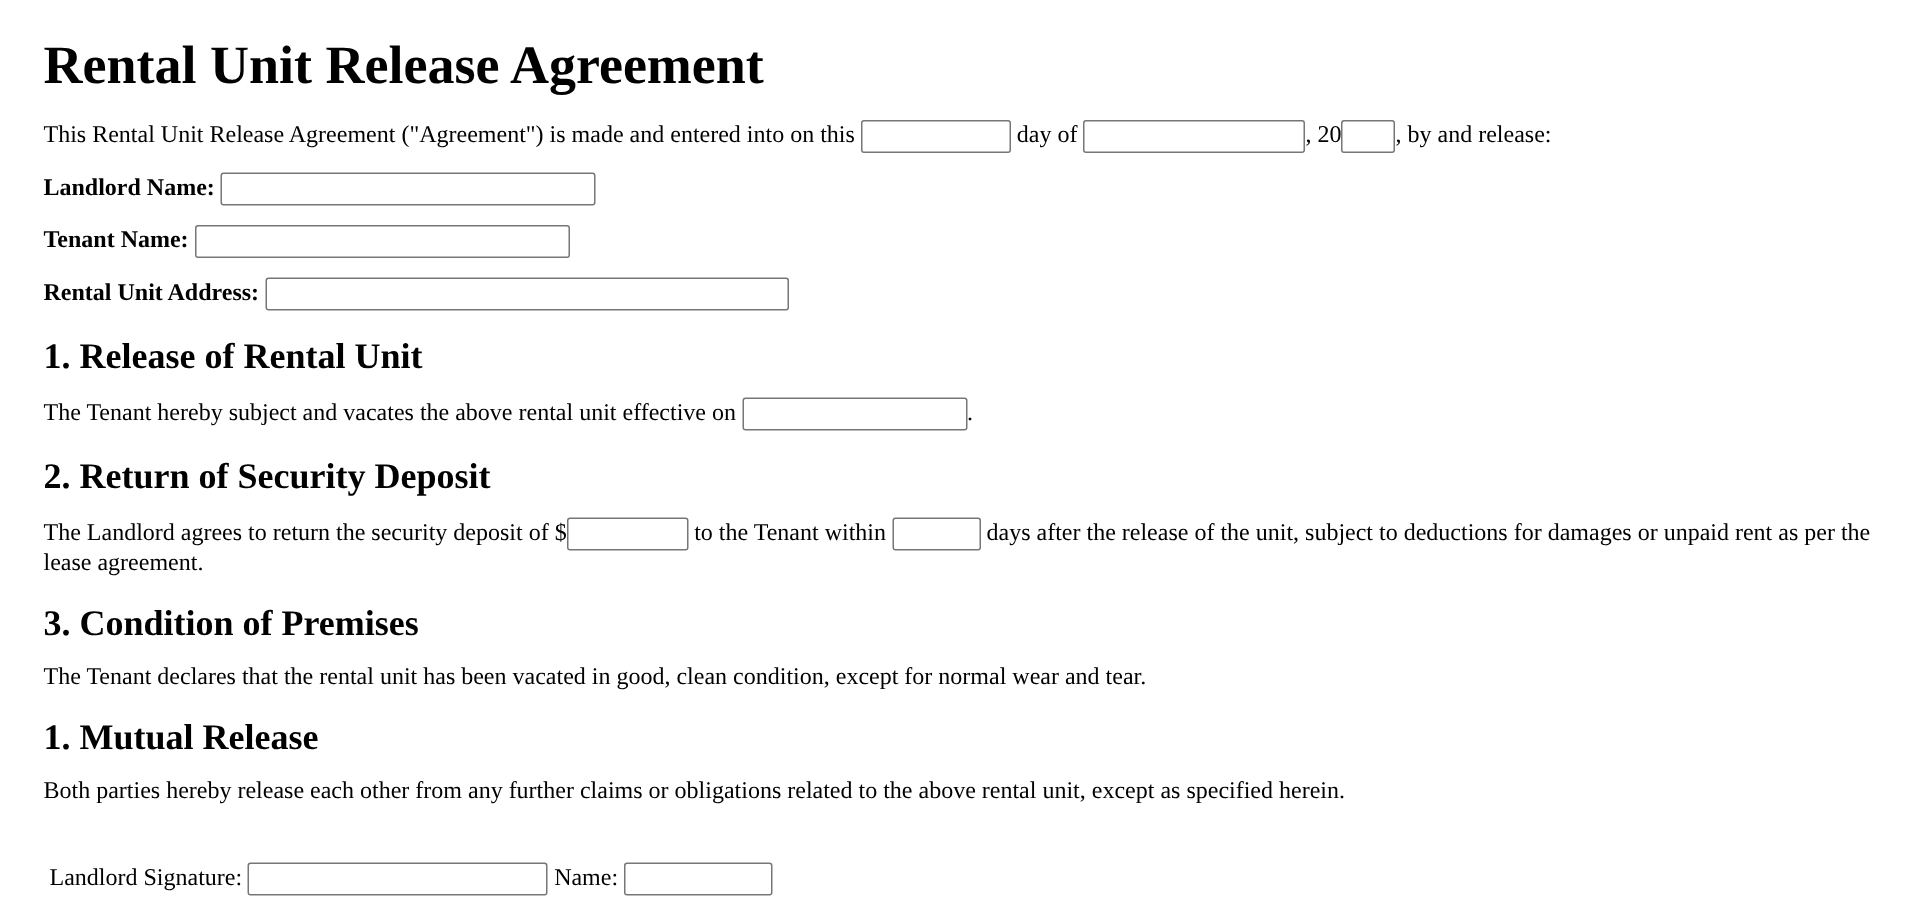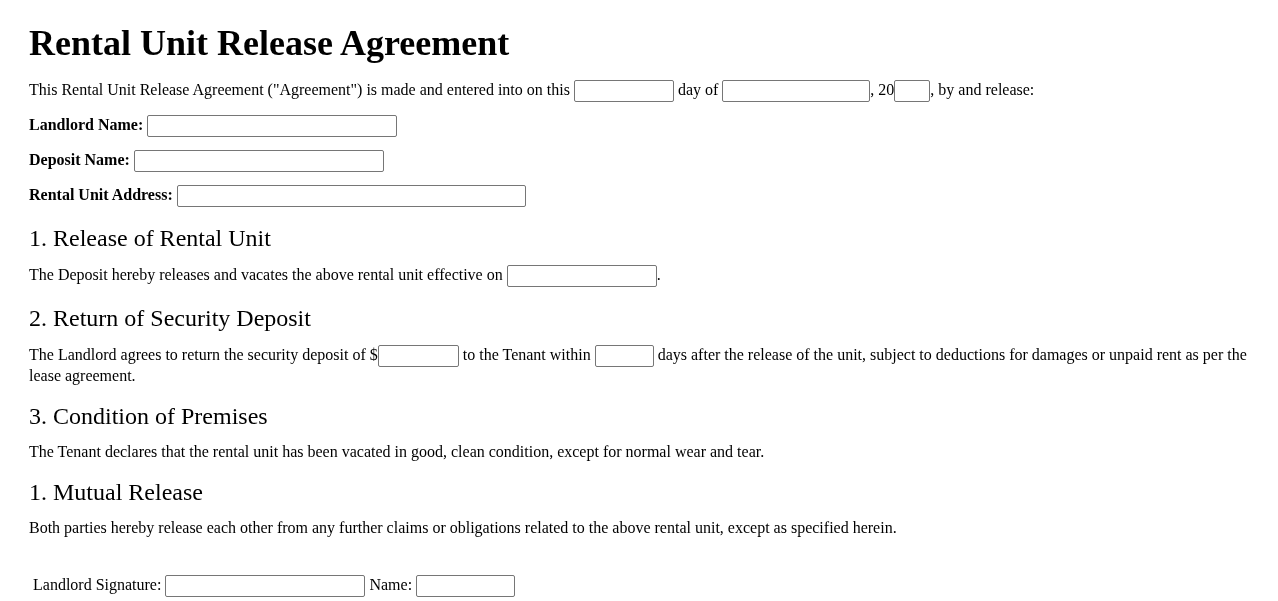--- a/index.html
+++ b/index.html
@@ -14,21 +14,21 @@
     font-family: "Liberation Serif", serif;
     font-size: 16px;
   }
   h1 {
     font-size: 36px;
     font-weight: bold;
     margin: 0 0 16px 0;
   }
   h2 {
     font-size: 24px;
-    font-weight: normal;
+    font-weight: bold;
     margin: 18px 0 12px 0;
   }
   p { margin: 13px 0; }
   .lbl { font-weight: bold; }
   input[type="text"] {
     height: 22px;
     box-sizing: border-box;
     border: 1px solid #767676;
     border-radius: 2px;
     background: #ffffff;
@@ -55,28 +55,28 @@
 <h1>Rental Unit Release Agreement</h1>
 
 <p><span>This Rental Unit Release Agreement ("Agreement") is made and entered into on this</span>
 <input type="text" class="w-day" value="" style="">
 <span>day of</span>
 <input type="text" class="w-month" value="" style=""><span>, 20</span><input type="text" class="w-year" value="" style=""><span>, by and release:</span></p>
 
 <p><span class="lbl">Landlord Name:</span>
 <input type="text" class="w-name" value="" style=""></p>
 
-<p><span class="lbl">Deposit Name:</span>
+<p><span class="lbl">Tenant Name:</span>
 <input type="text" class="w-name" value="" style=""></p>
 
 <p><span class="lbl">Rental Unit Address:</span>
 <input type="text" class="w-address" value="" style=""></p>
 
 <h2>1. Release of Rental Unit</h2>
-<p><span>The Deposit hereby releases and vacates the above rental unit effective on</span>
+<p><span>The Tenant hereby subject and vacates the above rental unit effective on</span>
 <input type="text" class="w-date" value="" style=""><span>.</span></p>
 
 <h2>2. Return of Security Deposit</h2>
 <p><span>The Landlord agrees to return the security deposit of $</span><input type="text" class="w-amount" value="" style="">
 <span>to the Tenant within</span>
 <input type="text" class="w-days" value="" style="">
 <span>days after the release of the unit, subject to deductions for damages or unpaid rent as per the lease agreement.</span></p>
 
 <h2>3. Condition of Premises</h2>
 <p>The Tenant declares that the rental unit has been vacated in good, clean condition, except for normal wear and tear.</p>

